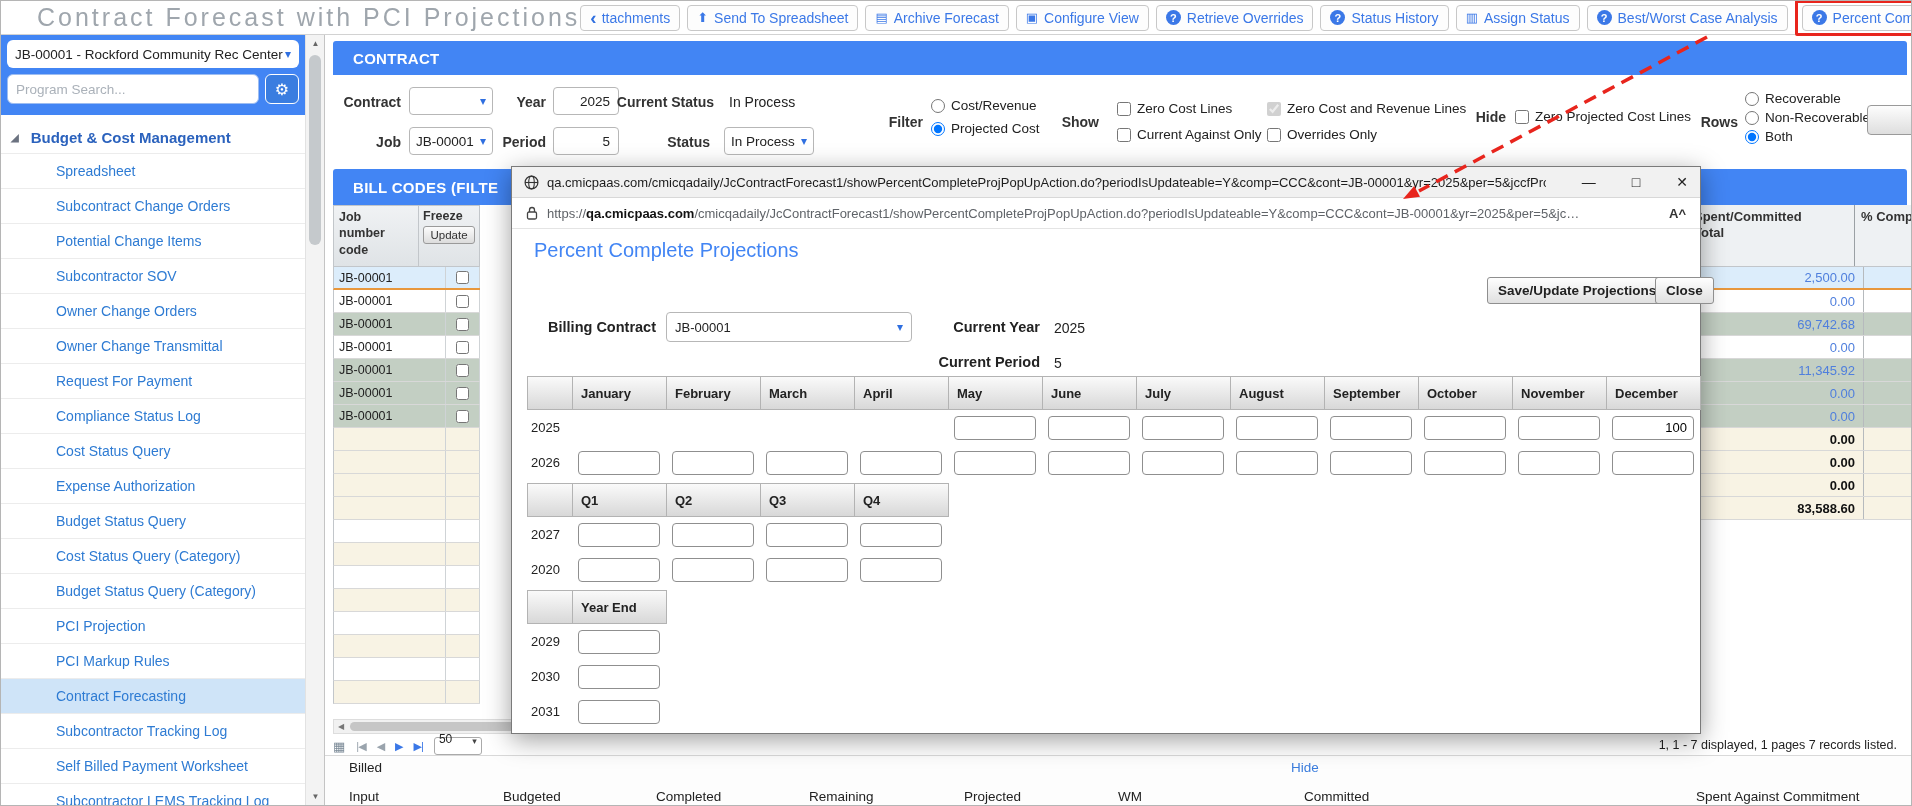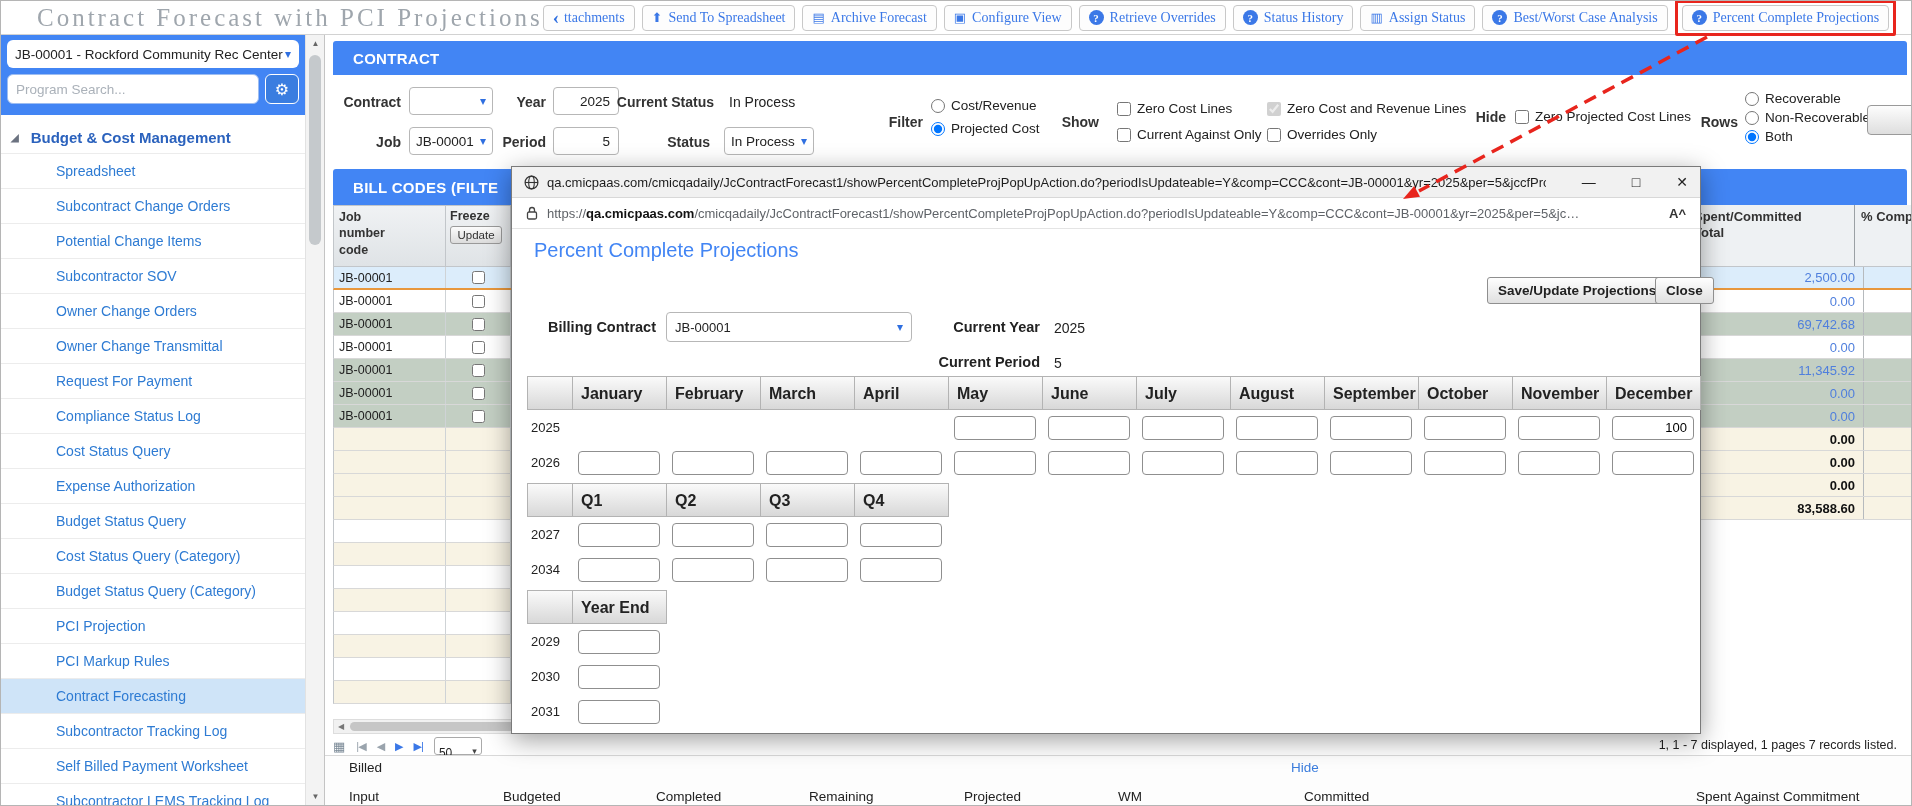--- a/index.html
+++ b/index.html
@@ -1,20 +1,20 @@
 <!DOCTYPE html>
 <html><head>
 <meta charset="utf-8">
 <style>
   html,body{margin:0;padding:0;background:#e9e9e9;font-family:"Liberation Sans",sans-serif;}
   #app{position:relative;width:1912px;height:806px;background:#fff;overflow:hidden;border:1px solid #b5b5b5;box-sizing:border-box;}
   *{box-sizing:border-box;}
 
   
-  .hdrbar{position:absolute;left:0;top:0;width:1912px;height:34px;background:#fff;border-bottom:1px solid #d2d2d2;display:flex;align-items:center;padding:0 22px 0 36px;z-index:20;font-family:Liberation Serif, serif;}
+  .hdrbar{position:absolute;left:0;top:0;width:1912px;height:34px;background:#fff;border-bottom:1px solid #d2d2d2;display:flex;align-items:center;padding:0 22px 0 36px;z-index:20;}
   .app-title{font-size:25px;font-weight:300;color:#9fa6ad;letter-spacing:3px;white-space:nowrap;}
   .toolbar{display:flex;align-items:center;gap:7px;margin-left:auto;}
   .tbtn{display:inline-flex;align-items:center;gap:6px;height:26px;padding:0 9px;border:1px solid #c8c8c8;border-radius:4px;background:#fdfdfd;color:#3b78e7;font-size:14px;font-weight:500;font-family:inherit;white-space:nowrap;cursor:pointer;}
   .ic.help{width:15px;height:15px;border-radius:50%;background:#3b78e7;color:#fff;font-size:11px;font-weight:700;display:inline-flex;align-items:center;justify-content:center;}
   .ic.g{color:#3b78e7;font-size:13px;}
   .ic.chev{color:#2f6fe0;font-weight:700;font-size:19px;line-height:1;margin-right:-1px;}
   .red-box{display:inline-flex;align-items:center;border:3px solid #e8251d;border-radius:2px;padding:2px 4px;margin:-2px 0;}
 
   
   .sidebar{position:absolute;left:0;top:34px;width:324px;bottom:0;background:#fff;border-right:1px solid #c4c4c4;}
@@ -45,21 +45,21 @@
   .optcol{position:absolute;display:flex;flex-direction:column;}
   .opt{display:flex;align-items:center;gap:6px;font-size:13.5px;color:#222;white-space:nowrap;cursor:pointer;}
   .opt input{width:14px;height:14px;margin:0;}
   #filter-options{left:930px;top:97px;gap:8px;}
   #show-options{position:absolute;left:1116px;top:100px;display:grid;grid-template-columns:150px 280px;row-gap:11px;}
   #hide-options{left:1514px;top:108px;}
   #rows-options{left:1744px;top:90px;gap:4px;}
   .gobtn{position:absolute;left:1866px;top:104px;width:36px;height:30px;border:1px solid #9a9a9a;border-radius:4px;background:linear-gradient(#fdfdfd,#dedede);font-size:13.5px;font-weight:600;color:#222;cursor:pointer;font-family:inherit;padding-left:48px;}
 
   
-  .bill-left{position:absolute;left:332px;top:204px;width:178px;}
+  .bill-left{position:absolute;left:332px;top:204px;width:147px;}
   .bl-hdr{height:62px;display:flex;background:linear-gradient(#f0f2f4,#dfe3e6);border:1px solid #c2c6ca;}
   .col-job{width:112px;padding:3px 5px;border-right:1px solid #c2c6ca;}
   .col-job span{display:block;width:54px;font-size:12.5px;font-weight:600;color:#333;line-height:1.3;}
   .col-freeze{flex:1;padding:3px 4px;font-size:12.5px;font-weight:600;color:#333;}
   .upd-btn{display:block;margin-top:3px;width:52px;height:18px;font-size:11.5px;color:#333;border:1px solid #9a9a9a;border-radius:3px;background:linear-gradient(#fcfcfc,#dcdcdc);font-family:inherit;cursor:pointer;padding:0;}
   .brow{height:23px;display:flex;align-items:center;border-bottom:1px solid #d8d8d8;border-left:1px solid #c2c6ca;}
   .bill-right .brow{border-left:none;}
   .brow.selected{background:#dcedfb;border-bottom:2px solid #e8973c;}
   .brow.white{background:#fff;}
   .brow.sage{background:#c3cfc3;}
@@ -78,21 +78,21 @@
 
   
   .hscroll{position:absolute;left:332px;top:718px;width:1368px;height:15px;background:#f1f1f1;border:1px solid #dddddd;display:flex;align-items:center;}
   .hs-arrow{width:14px;text-align:center;font-size:8px;color:#777;}
   .hs-thumb{width:210px;height:9px;background:#c6c6c6;border-radius:5px;margin-left:2px;}
   .pager{position:absolute;left:332px;top:735px;height:20px;display:flex;align-items:center;gap:11px;}
   .pg-ic{font-size:13px;color:#7b8a97;cursor:pointer;}
   .pg-nav{font-size:11px;cursor:pointer;letter-spacing:-1px;}
   .pg-nav.dis{color:#9aa4ad;}
   .pg-nav.en{color:#3b78e7;}
-  .pg-size{width:48px;height:18px;border:1px solid #aaa;border-radius:3px;background:#fff;display:flex;align-items:flex-start;justify-content:space-between;padding:8px 4px;font-size:12px;color:#222;cursor:pointer;}
+  .pg-size{width:48px;height:18px;border:1px solid #aaa;border-radius:3px;background:#fff;display:flex;align-items:flex-end;justify-content:space-between;padding:8px 4px;font-size:12px;color:#222;cursor:pointer;}
   .pg-size .caret{font-size:9px;color:#444;}
   .summary{position:absolute;right:14px;top:737px;font-size:12.5px;color:#222;}
   .footer{position:absolute;left:324px;right:0;top:754px;bottom:0;background:#fdfdfd;border-top:1px solid #d9d9d9;}
   .flab{position:absolute;font-size:13.5px;color:#222;white-space:nowrap;}
   .flab.link{color:#3b7ddd;cursor:pointer;}
 
   
   .popup{position:absolute;left:510px;top:165px;width:1190px;height:568px;background:#fff;border:1px solid #7a7a7a;box-shadow:0 6px 24px rgba(0,0,0,.38);z-index:50;}
   .ptitle{height:31px;background:#f1f1f1;border-bottom:1px solid #d8d8d8;display:flex;align-items:center;padding:0 12px;gap:8px;}
   .purl{flex:1;font-size:13px;color:#1c1c1c;white-space:nowrap;overflow:hidden;}
@@ -107,21 +107,21 @@
   #save-btn{left:975px;top:48px;}
   #close-btn{left:1143px;top:48px;}
   .plabel{position:absolute;text-align:right;font-size:14.5px;font-weight:600;color:#222;white-space:nowrap;}
   .pvalue{position:absolute;font-size:14px;color:#222;}
   .psel{position:absolute;left:154px;top:83px;width:246px;height:30px;border:1px solid #b7b7b7;border-radius:4px;background:#fff;display:flex;align-items:center;justify-content:space-between;padding:0 8px;font-size:13px;color:#222;cursor:pointer;}
   .ptables{position:absolute;left:15px;top:147px;}
   .pgrid{display:grid;align-items:center;}
   .g13{grid-template-columns:46px repeat(12,94px);}
   .g5{grid-template-columns:46px repeat(4,94px);}
   .g2{grid-template-columns:46px 94px;}
-  .phead .cell{height:34px;line-height:34px;padding-left:8px;font-size:16px;font-weight:700;color:#222;background:linear-gradient(#fafafa,#d8d8d8);border:1px solid #b3b3b3;border-left:none;overflow:hidden;}
+  .phead .cell{height:34px;line-height:34px;padding-left:8px;font-size:13px;font-weight:700;color:#222;background:linear-gradient(#fafafa,#d8d8d8);border:1px solid #b3b3b3;border-left:none;overflow:hidden;}
   .phead .cell.first{border-left:1px solid #b3b3b3;}
   .prow{height:35px;}
   .prow .ylabel{font-size:13px;color:#222;padding-left:4px;}
   .prow input{width:82px;height:24px;margin-left:5px;border:1px solid #8f8f8f;border-radius:4px;font-size:13px;text-align:right;padding:0 6px;background:#fff;font-family:inherit;}
   .mt2{margin-top:3px;}
 
   
   .anno{position:absolute;left:0;top:0;width:1912px;height:806px;z-index:60;pointer-events:none;}
 </style>
 </head>
@@ -623,21 +623,21 @@
           </div>
         <div>
             <div class="pgrid g5 prow">
               <div class="ylabel">2027</div>
               <input style="">
               <input style="">
               <input style="">
               <input style="">
             </div>
             <div class="pgrid g5 prow">
-              <div class="ylabel">2034</div>
+              <div class="ylabel">2020</div>
               <input style="">
               <input style="">
               <input style="">
               <input style="">
             </div>
           </div>
         <div class="pgrid g2 phead mt2">
             <div class="cell first"></div>
             <div class="cell">Year End</div>
           </div>

